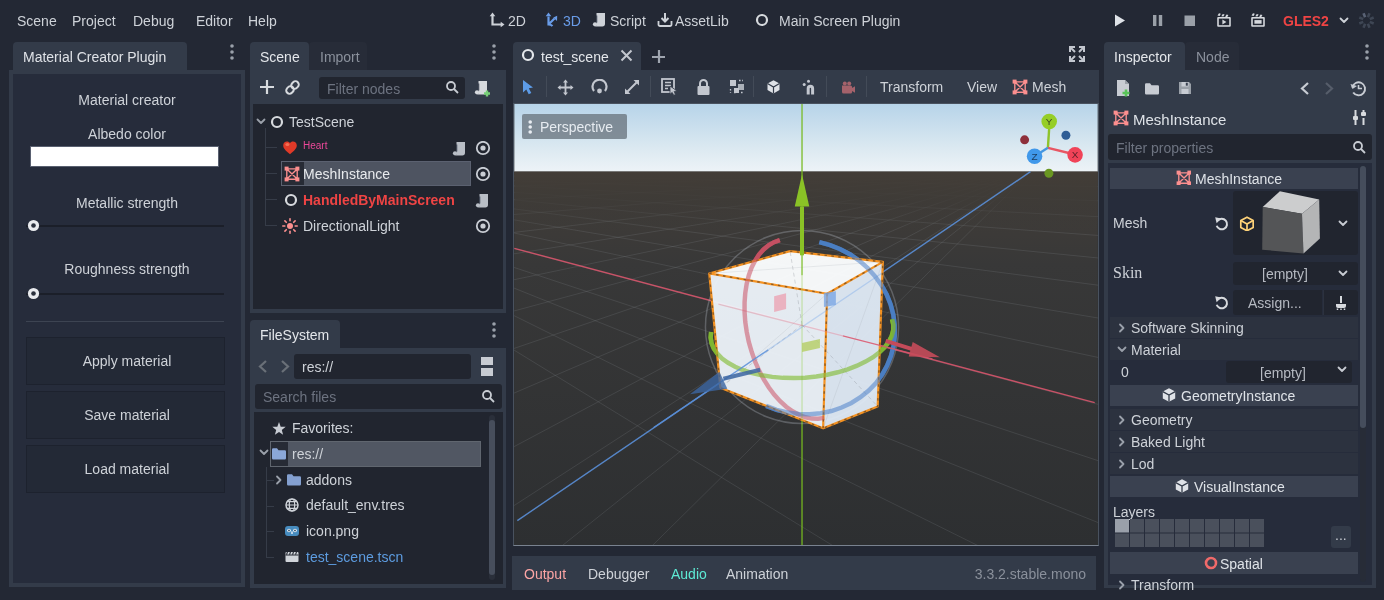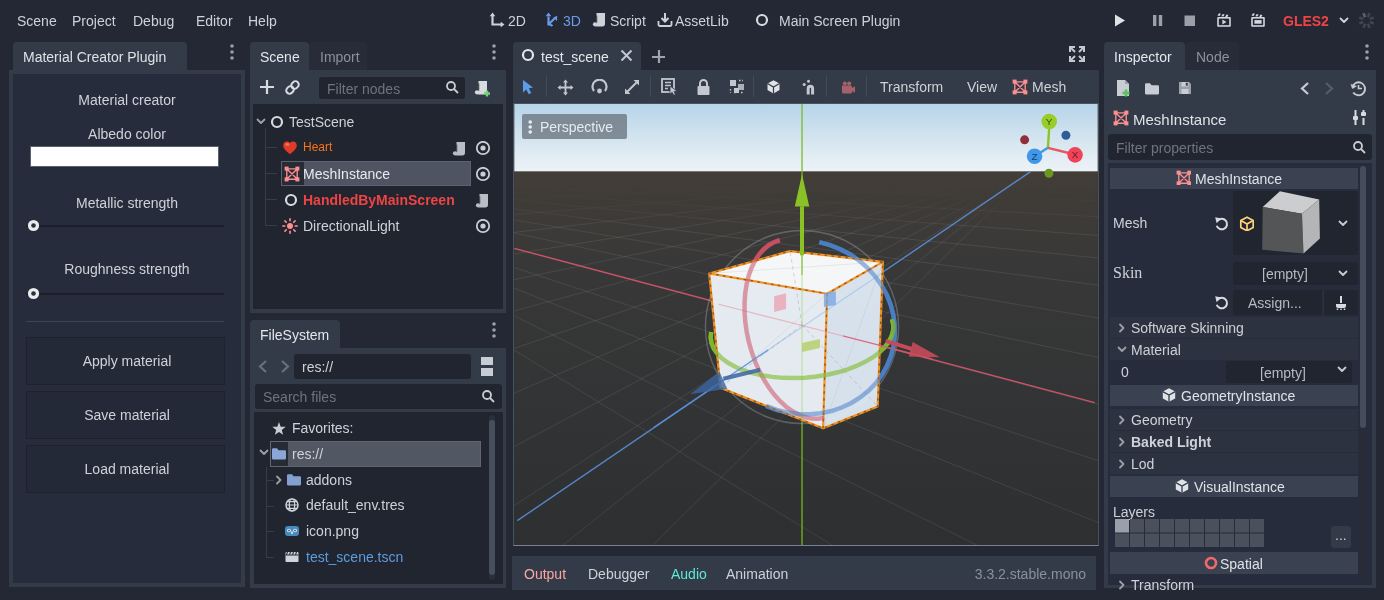--- a/index.html
+++ b/index.html
@@ -140,21 +140,21 @@
     <path d="M1.5 2.5 5 6l3.5-3.5" stroke="#9aa0aa" stroke-width="1.8" fill="none" stroke-linecap="round" stroke-linejoin="round"></path>
   </svg>
 <svg style="position:absolute;left:270px;top:115px;" width="14" height="14" viewBox="0 0 14 14">
     <circle cx="7" cy="7" r="5" fill="none" stroke="#d7dade" stroke-width="2.2"></circle>
   </svg>
 <div class="t" style="left:289px;top:115px;font-size:14px;font-weight:400;color:#ced2d8;">TestScene</div>
 <svg style="position:absolute;left:282px;top:140px;" width="16" height="16" viewBox="0 0 16 16">
     <path d="M8 14.2C5 11.6 1.2 8.8 1.2 5.4 1.2 3 3 1.4 5 1.4c1.3 0 2.4.7 3 1.7.6-1 1.7-1.7 3-1.7 2 0 3.8 1.6 3.8 4 0 3.4-3.8 6.2-6.8 8.8z" fill="#e03a28"></path>
     <ellipse cx="5.4" cy="4.4" rx="2" ry="1.5" fill="#f47b5e" opacity="0.85"></ellipse>
   </svg>
-<div class="t" style="left:303px;top:141px;font-size:12px;font-weight:400;color:#f97316;">Heart</div>
+<div class="t" style="left:303px;top:141px;font-size:10px;font-weight:400;color:#ec4899;">Heart</div>
 <svg style="position:absolute;left:452px;top:141px;" width="15" height="15" viewBox="0 0 15 15">
     <path d="M4.5 1H13v10.8a2.7 2.7 0 0 1-2.7 2.7H3.2a2.4 2.4 0 0 0 1.3-2.1z" fill="#b9bec6"></path>
     <circle cx="3" cy="12.3" r="2.1" fill="#b9bec6"></circle>
     <path d="M4.7 3.6v7" stroke="#3a4150" stroke-width="1.1"></path>
   </svg>
 <svg style="position:absolute;left:475px;top:141px;" width="16" height="15" viewBox="0 0 16 15">
     <circle cx="8" cy="7" r="6.2" fill="none" stroke="#c9cdd4" stroke-width="1.8"></circle>
     <circle cx="8" cy="7" r="2.6" fill="#c9cdd4"></circle>
   </svg>
 <div class="" style="left:281px;top:161px;width:190px;height:25px;background:#4e5461;border:1px solid #5b6170;"></div>
@@ -593,21 +593,21 @@
 <div class="t" style="left:1181px;top:389px;font-size:14px;font-weight:400;color:#dfe3e8;">GeometryInstance</div>
 <div class="" style="left:1110px;top:409px;width:248px;height:21px;background:#2c323f;"></div>
 <svg style="position:absolute;left:1118px;top:415px;" width="8" height="10" viewBox="0 0 8 10">
     <path d="M2 1.5 5.5 5 2 8.5" stroke="#9aa0aa" stroke-width="1.8" fill="none" stroke-linecap="round" stroke-linejoin="round"></path>
   </svg>
 <div class="t" style="left:1131px;top:413px;font-size:14px;font-weight:400;color:#ced2d8;">Geometry</div>
 <div class="" style="left:1110px;top:431px;width:248px;height:21px;background:#2c323f;"></div>
 <svg style="position:absolute;left:1118px;top:437px;" width="8" height="10" viewBox="0 0 8 10">
     <path d="M2 1.5 5.5 5 2 8.5" stroke="#9aa0aa" stroke-width="1.8" fill="none" stroke-linecap="round" stroke-linejoin="round"></path>
   </svg>
-<div class="t" style="left:1131px;top:435px;font-size:14px;font-weight:700;color:#ced2d8;">Baked Light</div>
+<div class="t" style="left:1131px;top:435px;font-size:14px;font-weight:400;color:#ced2d8;">Baked Light</div>
 <div class="" style="left:1110px;top:453px;width:248px;height:21px;background:#2c323f;"></div>
 <svg style="position:absolute;left:1118px;top:459px;" width="8" height="10" viewBox="0 0 8 10">
     <path d="M2 1.5 5.5 5 2 8.5" stroke="#9aa0aa" stroke-width="1.8" fill="none" stroke-linecap="round" stroke-linejoin="round"></path>
   </svg>
 <div class="t" style="left:1131px;top:457px;font-size:14px;font-weight:400;color:#ced2d8;">Lod</div>
 <div class="" style="left:1110px;top:476px;width:248px;height:21px;background:#3a4150;"></div>
 <svg style="position:absolute;left:1174px;top:478px;" width="15" height="16" viewBox="0 0 15 16">
     <path d="M8 1.2 14.2 4.6 14.2 11.4 8 14.8 1.8 11.4 1.8 4.6z" fill="#dfe2e7"></path>
     <path d="M1.8 4.6 8 8l6.2-3.4M8 8v6.8" stroke="#333b49" stroke-width="1.3" fill="none"></path>
   </svg>

